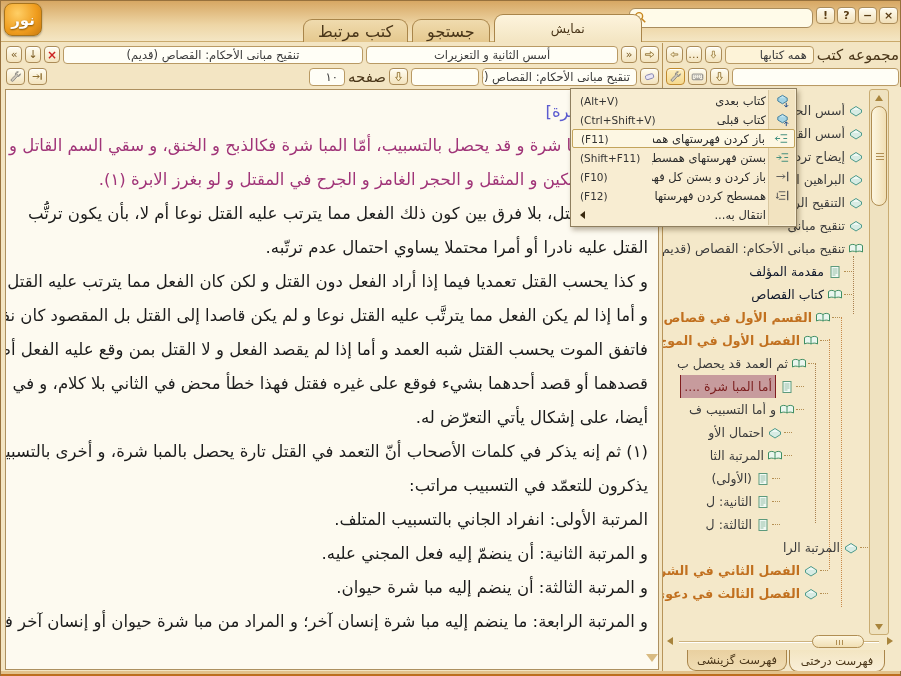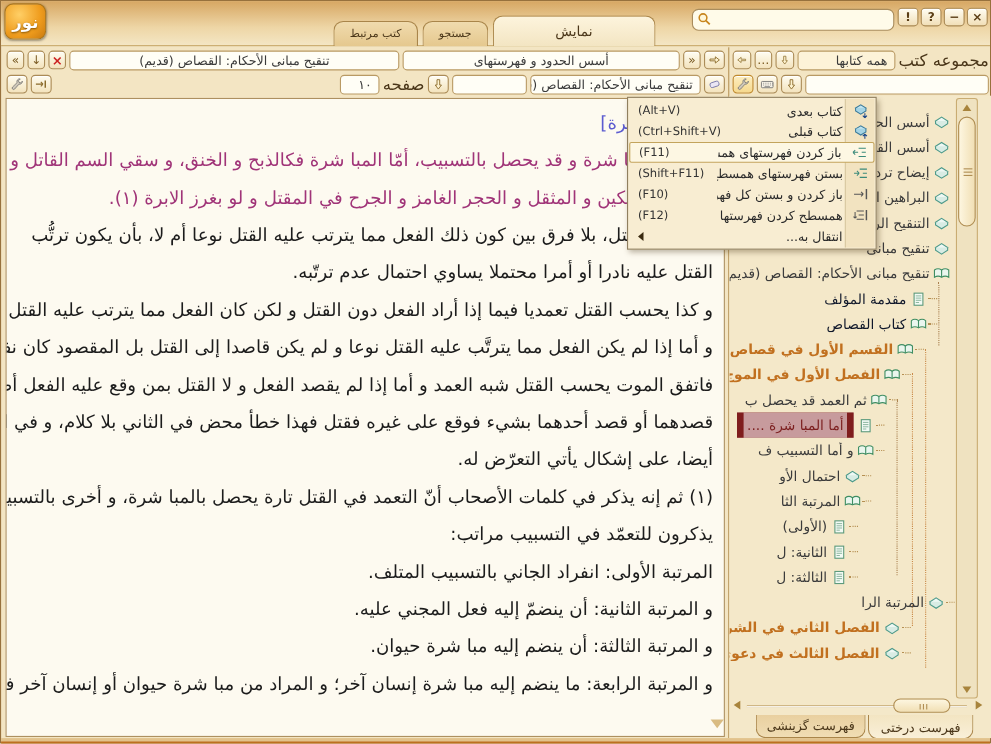--- a/index.html
+++ b/index.html
@@ -9,21 +9,21 @@
 
 
 .titlebar{position:absolute;left:0;top:0;width:100%;height:41px;background:linear-gradient(#d7a763,#eed6a6 60%,#f4e6c4);border-bottom:1px solid #c9a96b}
 .logo{position:absolute;left:3px;top:2px;width:38px;height:33px;border-radius:8px;background:radial-gradient(circle at 35% 30%,#ffcf66,#ef9c1d 60%,#c97a10);border:1px solid #a8741c;color:#fff;font-size:15px;font-weight:bold;display:flex;align-items:center;justify-content:center;text-shadow:0 1px 2px #7a4a00;box-shadow:0 1px 2px rgba(0,0,0,.35)}
 .searchbox{position:absolute;left:628px;top:7px;width:184px;height:20px;background:#fffbe9;border:1px solid #a98c5c;border-radius:6px;display:flex;align-items:center;direction:ltr;padding:0 3px}
 .searchbox svg{width:14px;height:14px}
 .searchbox input{flex:1;border:none;outline:none;background:transparent;height:16px;font-size:11px;direction:rtl}
 .winbtns{position:absolute;left:815px;top:6px;display:flex;gap:2px;direction:ltr}
 .wbtn{width:19px;height:17px;border:1px solid #ab8c58;border-radius:4px;background:linear-gradient(#fffdf2,#f1dfb8);color:#5a3d15;font-size:11px;font-weight:bold;display:flex;align-items:center;justify-content:center;box-shadow:inset 0 1px 0 #fff;cursor:default}
 .tabs{position:absolute;left:298px;top:13px;height:28px;display:flex;direction:ltr;align-items:flex-end}
-.tab{border:1px solid #a9854a;border-bottom:none;border-radius:9px 9px 0 0;background:linear-gradient(#f0dbae,#e5c88e);height:23px;font-size:10px;color:#4a3619;display:flex;align-items:center;justify-content:center;padding:0 14px;margin-left:4px}
+.tab{border:1px solid #a9854a;border-bottom:none;border-radius:9px 9px 0 0;background:linear-gradient(#f0dbae,#e5c88e);height:23px;font-size:16px;color:#4a3619;display:flex;align-items:center;justify-content:center;padding:0 14px;margin-left:4px}
 .tab.active{height:28px;background:linear-gradient(#fdf4dd,#f3e5c2);width:148px;font-size:12.5px}
 
 
 .trow{position:absolute;height:19px;display:flex;direction:ltr;align-items:center;gap:3px}
 #tm-a{left:5px;top:44px;width:653px}
 #tm-b{left:5px;top:66px;width:653px}
 #ts-a{left:665px;top:44px;width:233px}
 #ts-b{left:665px;top:66px;width:233px}
 .tbtn{height:17px;min-width:16px;border:1px solid #ab8c58;border-radius:4px;background:linear-gradient(#fffdf2,#f3e3bd);color:#7a5a22;font-size:11px;display:flex;align-items:center;justify-content:center;box-shadow:inset 0 1px 0 #fff;padding:0 2px;cursor:default}
 .tbtn svg{width:13px;height:13px}
@@ -46,21 +46,21 @@
 
 .sidebar{position:absolute;left:662px;top:86px;width:239px;height:584px;background:#f4e8c9;overflow:hidden}
 .tree{position:absolute;left:0;top:12px;width:205px;height:530px;overflow:hidden}
 .tree-row{height:23px;display:flex;align-items:center;font-size:12.5px;color:#3b3b3b;white-space:nowrap;overflow:hidden;cursor:default}
 .t-ic{width:16px;height:16px;flex:0 0 16px;margin-left:3px}
 .t-ic svg{width:16px;height:16px}
 .t-conn{width:8px;flex:0 0 8px;border-top:1px dotted #b58f52;margin-left:1px}
 .t-lb{overflow:hidden}
 .t-red .t-lb{color:#0f172a}
 .t-orange .t-lb{color:#c1701f;font-weight:bold}
-.t-selected .t-lb{background:#c79b9d;color:#7c1f1f;padding:4px 3px;border:6px solid #7f1d1d}
+.t-selected .t-lb{background:#c79b9d;color:#7c1f1f;padding:4px 3px;border:1px solid #7f1d1d}
 .guide{position:absolute;width:0;border-right:1px dotted #c98a4a}
 .g1{left:190px;top:169px;height:58px;border-right-color:#a98050}
 .g2{left:178px;top:230px;height:290px}
 .g3{left:166px;top:252px;height:230px}
 .g4{left:152px;top:276px;height:160px;border-right-color:#a98050}
 
 .vscroll{position:absolute;left:206px;top:2px;width:20px;height:546px;background:#efe2c0;border:1px solid #c9ac72;border-radius:3px}
 .vs-btn{position:absolute;left:1px;width:16px;height:13px;display:flex;align-items:center;justify-content:center}
 .arr-up{width:0;height:0;border-left:4px solid transparent;border-right:4px solid transparent;border-bottom:6px solid #a8843c}
 .arr-dn{width:0;height:0;border-left:4px solid transparent;border-right:4px solid transparent;border-top:6px solid #a8843c}
@@ -119,21 +119,21 @@
       <div class="tab">جستجو</div>
       <div class="tab active">نمایش</div>
     </div>
   </div>
 
   <div class="trow" id="tm-a">
     <div class="tbtn">«</div>
     <div class="tbtn">↓</div>
     <div class="tbtn redx">×</div>
     <div class="tfield center" style="width:300px">تنقیح مبانی الأحکام: القصاص (قدیم)</div>
-    <div class="tfield center" style="flex:1">أسس الحدود و فهرستهای</div>
+    <div class="tfield center" style="flex:1">أسس الثانیة و التعزیرات</div>
     <div class="tbtn">»</div>
     <div class="tbtn">
         <svg viewBox="0 0 16 16">
           <path d="M9 4.5l4.5 3.5L9 11.5V9H3V7h6Z" fill="#fdf2cf" stroke="#8a6a2a"></path>
         </svg>
       </div>
   </div>
 
   <div class="trow" id="tm-b">
     <div class="tbtn">

